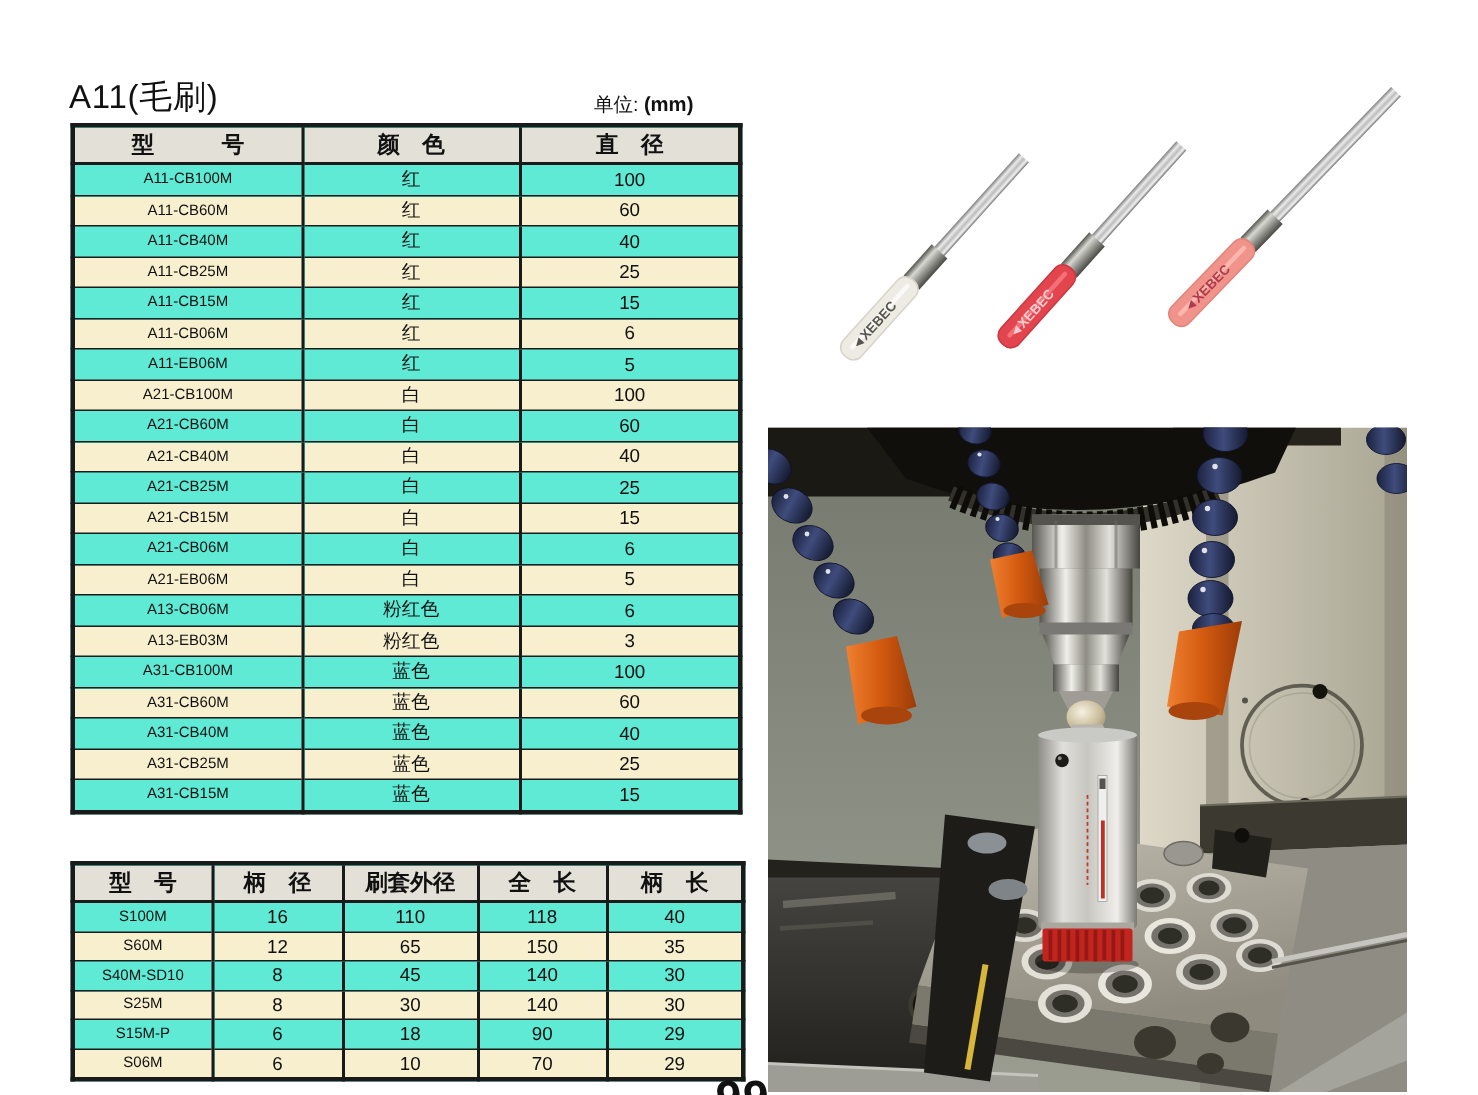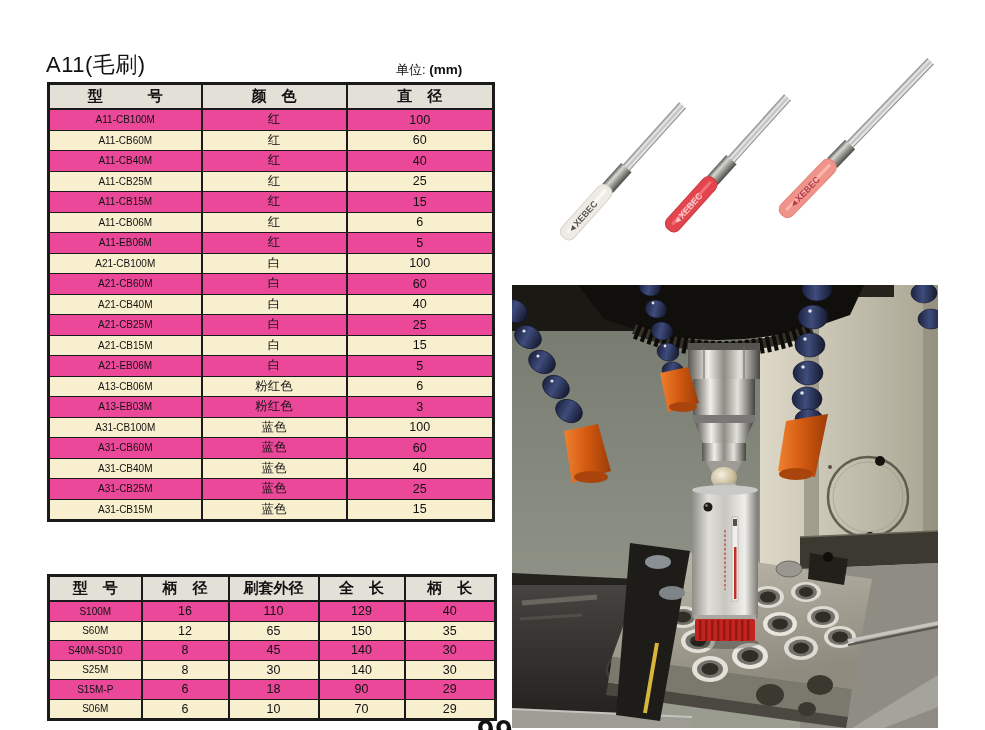--- a/index.html
+++ b/index.html
@@ -7,21 +7,21 @@
        font-family:"Liberation Sans",sans-serif;color:#111}
   .abs{position:absolute}
 
   
   .title{left:46px;top:50px;font-size:22px;letter-spacing:.5px}
   .title .bold{font-weight:normal}
   .unit{left:396px;top:61px;width:110px;text-align:left;font-size:13px}
   .unit .bold{font-weight:bold;font-size:13.5px}
 
   
-  table{border-collapse:collapse;table-layout:fixed;position:absolute;left:47px;background:#ec4899}
+  table{border-collapse:collapse;table-layout:fixed;position:absolute;left:47px;background:#5eead4}
   .t1{top:82px;width:445px}
   .t2{top:574px;width:447px}
   th,td{border:1px solid #1a1a1a;border-left-width:2px;border-right-width:2px;
         text-align:center;padding:0;overflow:hidden;white-space:nowrap}
   table{border:3px solid #1a1a1a}
   th{background:#e3e0d7;font-size:15px;font-weight:bold;height:23px;border-bottom-width:2px}
   td{font-size:12.5px;height:19.5px}
   .t2 td{height:18.5px}
   tbody tr:nth-child(even) td{background:#f8efce}
   td.model{font-weight:normal;font-size:10px}
@@ -113,20 +113,25 @@
         <td class="model">A21-CB25M</td>
         <td>白</td>
         <td>25</td>
       </tr>
       <tr>
         <td class="model">A21-CB15M</td>
         <td>白</td>
         <td>15</td>
       </tr>
       <tr>
+        <td class="model">A21-CB06M</td>
+        <td>白</td>
+        <td>6</td>
+      </tr>
+      <tr>
         <td class="model">A21-EB06M</td>
         <td>白</td>
         <td>5</td>
       </tr>
       <tr>
         <td class="model">A13-CB06M</td>
         <td>粉红色</td>
         <td>6</td>
       </tr>
       <tr>
@@ -177,21 +182,21 @@
         <th>刷套外径</th>
         <th>全　长</th>
         <th>柄　长</th>
       </tr>
     </thead>
   <tbody>
       <tr>
         <td class="model">S100M</td>
         <td>16</td>
         <td>110</td>
-        <td>129</td>
+        <td>118</td>
         <td>40</td>
       </tr>
       <tr>
         <td class="model">S60M</td>
         <td>12</td>
         <td>65</td>
         <td>150</td>
         <td>35</td>
       </tr>
       <tr>

